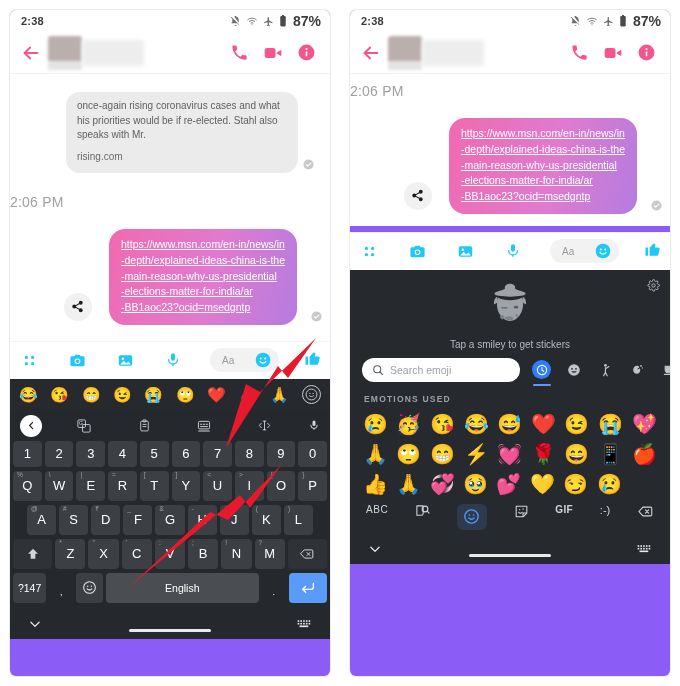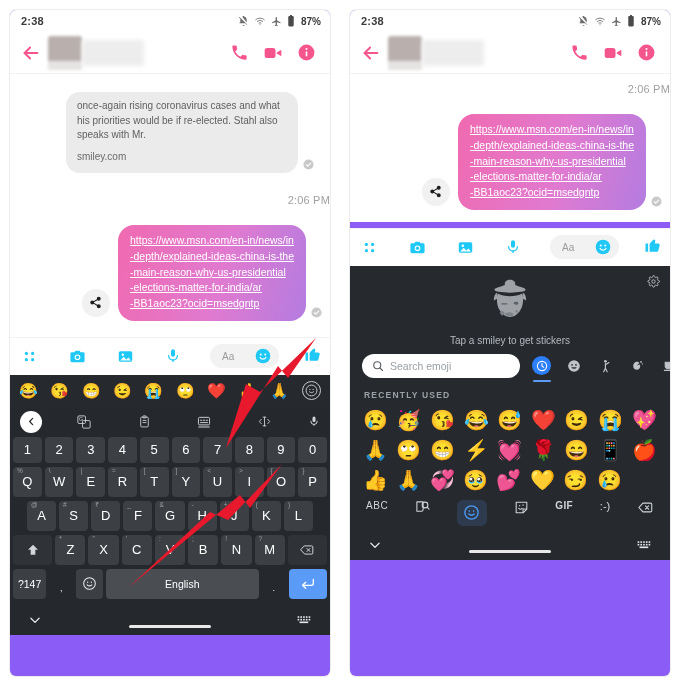--- a/index.html
+++ b/index.html
@@ -29,21 +29,21 @@
 
   
   .statusbar {
     height: 22px; background: #fff;
     display: flex; align-items: center; justify-content: space-between;
     padding: 0 9px 0 11px;
   }
   .status-time { font-size: 11px; color: #3b3b3b; font-weight: 600; letter-spacing: .2px; }
   .status-icons { display: flex; align-items: center; gap: 5px; }
   .status-icons svg { display: block; }
-  .status-batt-text { font-size: 10px; color: #3b3b3b; font-weight: 700; margin-left: 1px; }
+  .status-batt-text { font-size: 14px; color: #3b3b3b; font-weight: 700; margin-left: 1px; }
 
   
   .chat-header {
     height: 42px; background: #fff;
     display: flex; align-items: center; padding: 0 10px;
     border-bottom: 1px solid #f1f1f1;
   }
   .back-arrow { width: 22px; height: 22px; flex: 0 0 auto; }
   .avatar-blur {
     position: relative; width: 34px; height: 34px; margin-left: 6px; flex: 0 0 auto;
@@ -62,34 +62,34 @@
   .header-spacer { flex: 1 1 auto; }
   .header-actions { display: flex; align-items: center; gap: 14px; padding-right: 4px; }
   .header-actions svg { display: block; }
 
   
   .convo { background: #fff; position: relative; }
   .convo-pad { padding: 6px 0 4px; }
 
   .bubble-row { display: flex; align-items: flex-end; padding: 12px 8px; }
   .bubble-row.in  { justify-content: flex-start; }
-  .bubble-row.out { justify-content: flex-end; }
+  .bubble-row.out { justify-content: flex-end; gap: 9px; }
 
   .bubble-grey {
     background: #ebebeb; color: #5f5f5f;
     border-radius: 14px;
     padding: 7px 11px 9px;
     font-size: 10px; line-height: 1.45;
     max-width: 232px;
     margin-left: 48px;
   }
   .bubble-grey .domain { margin-top: 7px; color: #6a6a6a; }
 
   .timestamp {
-    text-align: right; font-size: 11px; color: #a0a0a0;
+    text-align: left; font-size: 14px; color: #a0a0a0;
     padding: 9px 0 7px; letter-spacing: .2px;
   }
 
   .share-btn {
     width: 28px; height: 28px; border-radius: 50%;
     background: #f1f1f1; display: flex; align-items: center; justify-content: center;
     margin-right: 8px; margin-bottom: 4px; flex: 0 0 auto;
   }
 
   .bubble-link {
@@ -274,21 +274,21 @@
               <circle cx="12" cy="7.6" r="1.25" fill="#fff"></circle>
             </svg>
         </div>
       </div>
 
       <div class="convo">
         <div class="convo-pad">
           <div class="bubble-row in">
             <div class="bubble-grey">
               <div>once-again rising coronavirus cases and what his priorities would be if re-elected. Stahl also speaks with Mr.</div>
-              <div class="domain">smiley.com</div>
+              <div class="domain">rising.com</div>
             </div>
             <div class="tick-slot">
               <svg class="tick" viewBox="0 0 24 24">
                   <circle cx="12" cy="12" r="11" fill="#c9c9c9"></circle>
                   <path d="M7 12.4l3.2 3.2L17 8.8" fill="none" stroke="#fff" stroke-width="2.4" stroke-linecap="round" stroke-linejoin="round"></path>
                 </svg>
             </div>
           </div>
 
           <div class="timestamp">2:06 PM</div>
@@ -825,21 +825,21 @@
                     <path d="M16 8h2.5a2.5 2.5 0 0 1 0 5H16"></path>
                     <path d="M2.5 21h15" stroke-linecap="round"></path>
                   </svg>
               </div>
               <div class="underline"></div>
             </div>
 
           </div>
         </div>
 
-        <div class="section-label">RECENTLY USED</div>
+        <div class="section-label">EMOTIONS USED</div>
 
         <div class="emoji-grid">
           <span class="e">😢</span>
           <span class="e">🥳</span>
           <span class="e">😘</span>
           <span class="e">😂</span>
           <span class="e">😅</span>
           <span class="e">❤️</span>
           <span class="e">😉</span>
           <span class="e">😭</span>

